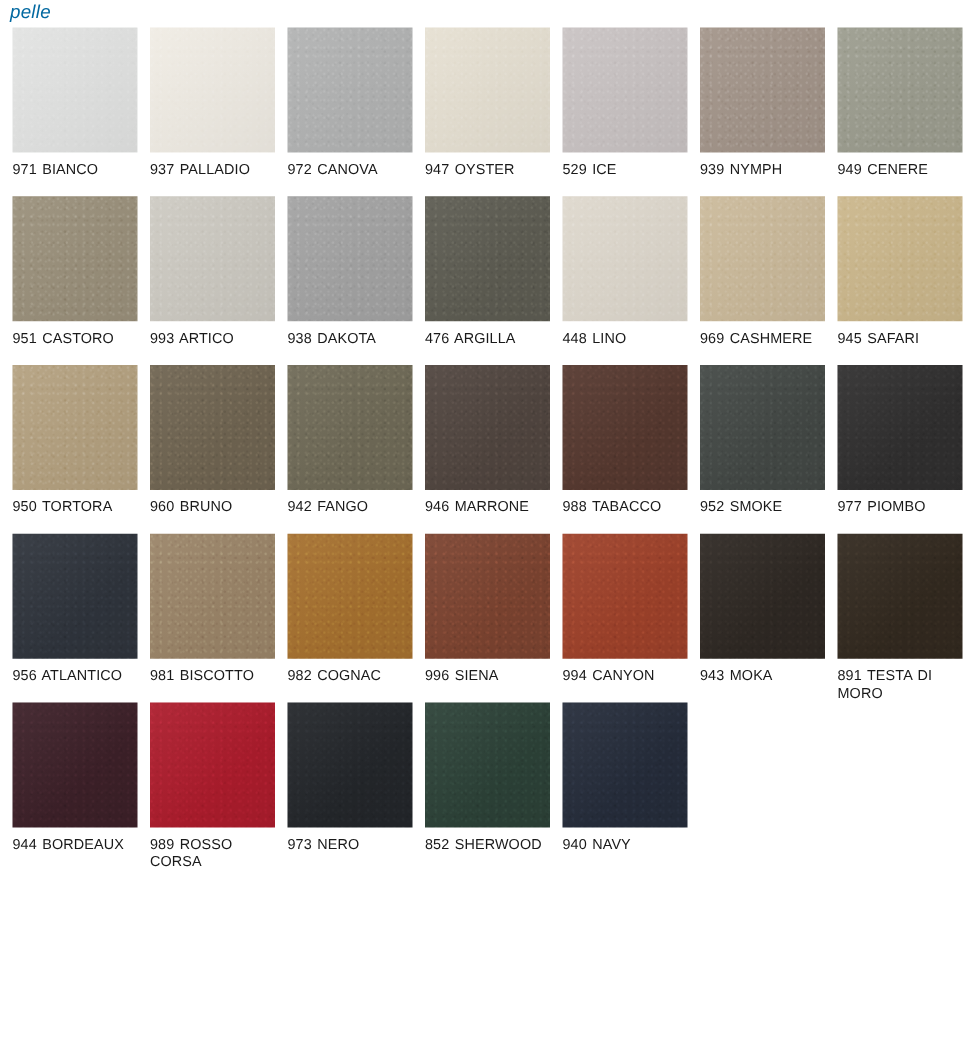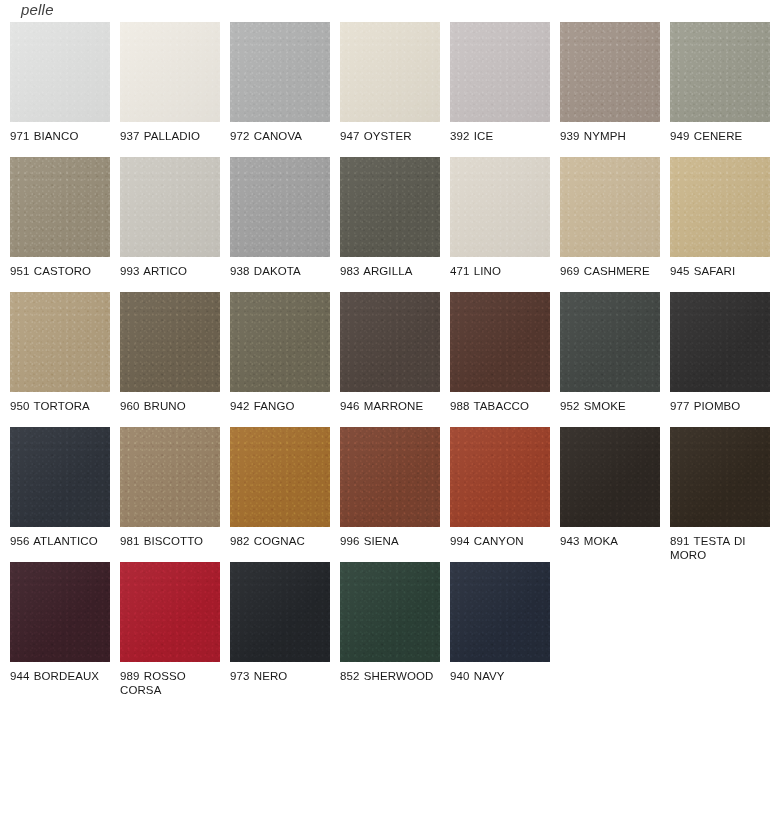--- a/index.html
+++ b/index.html
@@ -14,25 +14,25 @@
     overflow: hidden;
   }
   #page {
     position: relative;
     width: 774px;
     height: 835px;
     background: #ffffff;
   }
   #category-title {
     position: absolute;
-    left: 21px;
+    left: 8px;
     top: 1px;
     font-size: 15px;
     font-style: italic;
-    color: #404040;
+    color: #0369a1;
     letter-spacing: 0.2px;
     line-height: 18px;
   }
   #swatch-grid {
     position: absolute;
     left: 10px;
     top: 22px;
     width: 764px;
     display: grid;
     grid-template-columns: repeat(7, 110px);
@@ -116,21 +116,21 @@
           <div class="swatch-grain"></div>
           <div class="swatch-sheen"></div>
         </div>
         <div class="swatch-label">947 OYSTER</div>
       </div>
       <div class="swatch-cell">
         <div class="swatch-chip" style="background-color: rgb(201, 195, 195);">
           <div class="swatch-grain"></div>
           <div class="swatch-sheen"></div>
         </div>
-        <div class="swatch-label">392 ICE</div>
+        <div class="swatch-label">529 ICE</div>
       </div>
       <div class="swatch-cell">
         <div class="swatch-chip" style="background-color: rgb(163, 149, 138);">
           <div class="swatch-grain"></div>
           <div class="swatch-sheen"></div>
         </div>
         <div class="swatch-label">939 NYMPH</div>
       </div>
       <div class="swatch-cell">
         <div class="swatch-chip" style="background-color: rgb(156, 157, 143);">
@@ -158,28 +158,28 @@
           <div class="swatch-grain"></div>
           <div class="swatch-sheen"></div>
         </div>
         <div class="swatch-label">938 DAKOTA</div>
       </div>
       <div class="swatch-cell">
         <div class="swatch-chip" style="background-color: rgb(93, 92, 82);">
           <div class="swatch-grain"></div>
           <div class="swatch-sheen"></div>
         </div>
-        <div class="swatch-label">983 ARGILLA</div>
+        <div class="swatch-label">476 ARGILLA</div>
       </div>
       <div class="swatch-cell">
         <div class="swatch-chip" style="background-color: rgb(222, 216, 205);">
           <div class="swatch-grain"></div>
           <div class="swatch-sheen"></div>
         </div>
-        <div class="swatch-label">471 LINO</div>
+        <div class="swatch-label">448 LINO</div>
       </div>
       <div class="swatch-cell">
         <div class="swatch-chip" style="background-color: rgb(203, 186, 155);">
           <div class="swatch-grain"></div>
           <div class="swatch-sheen"></div>
         </div>
         <div class="swatch-label">969 CASHMERE</div>
       </div>
       <div class="swatch-cell">
         <div class="swatch-chip" style="background-color: rgb(203, 183, 140);">

